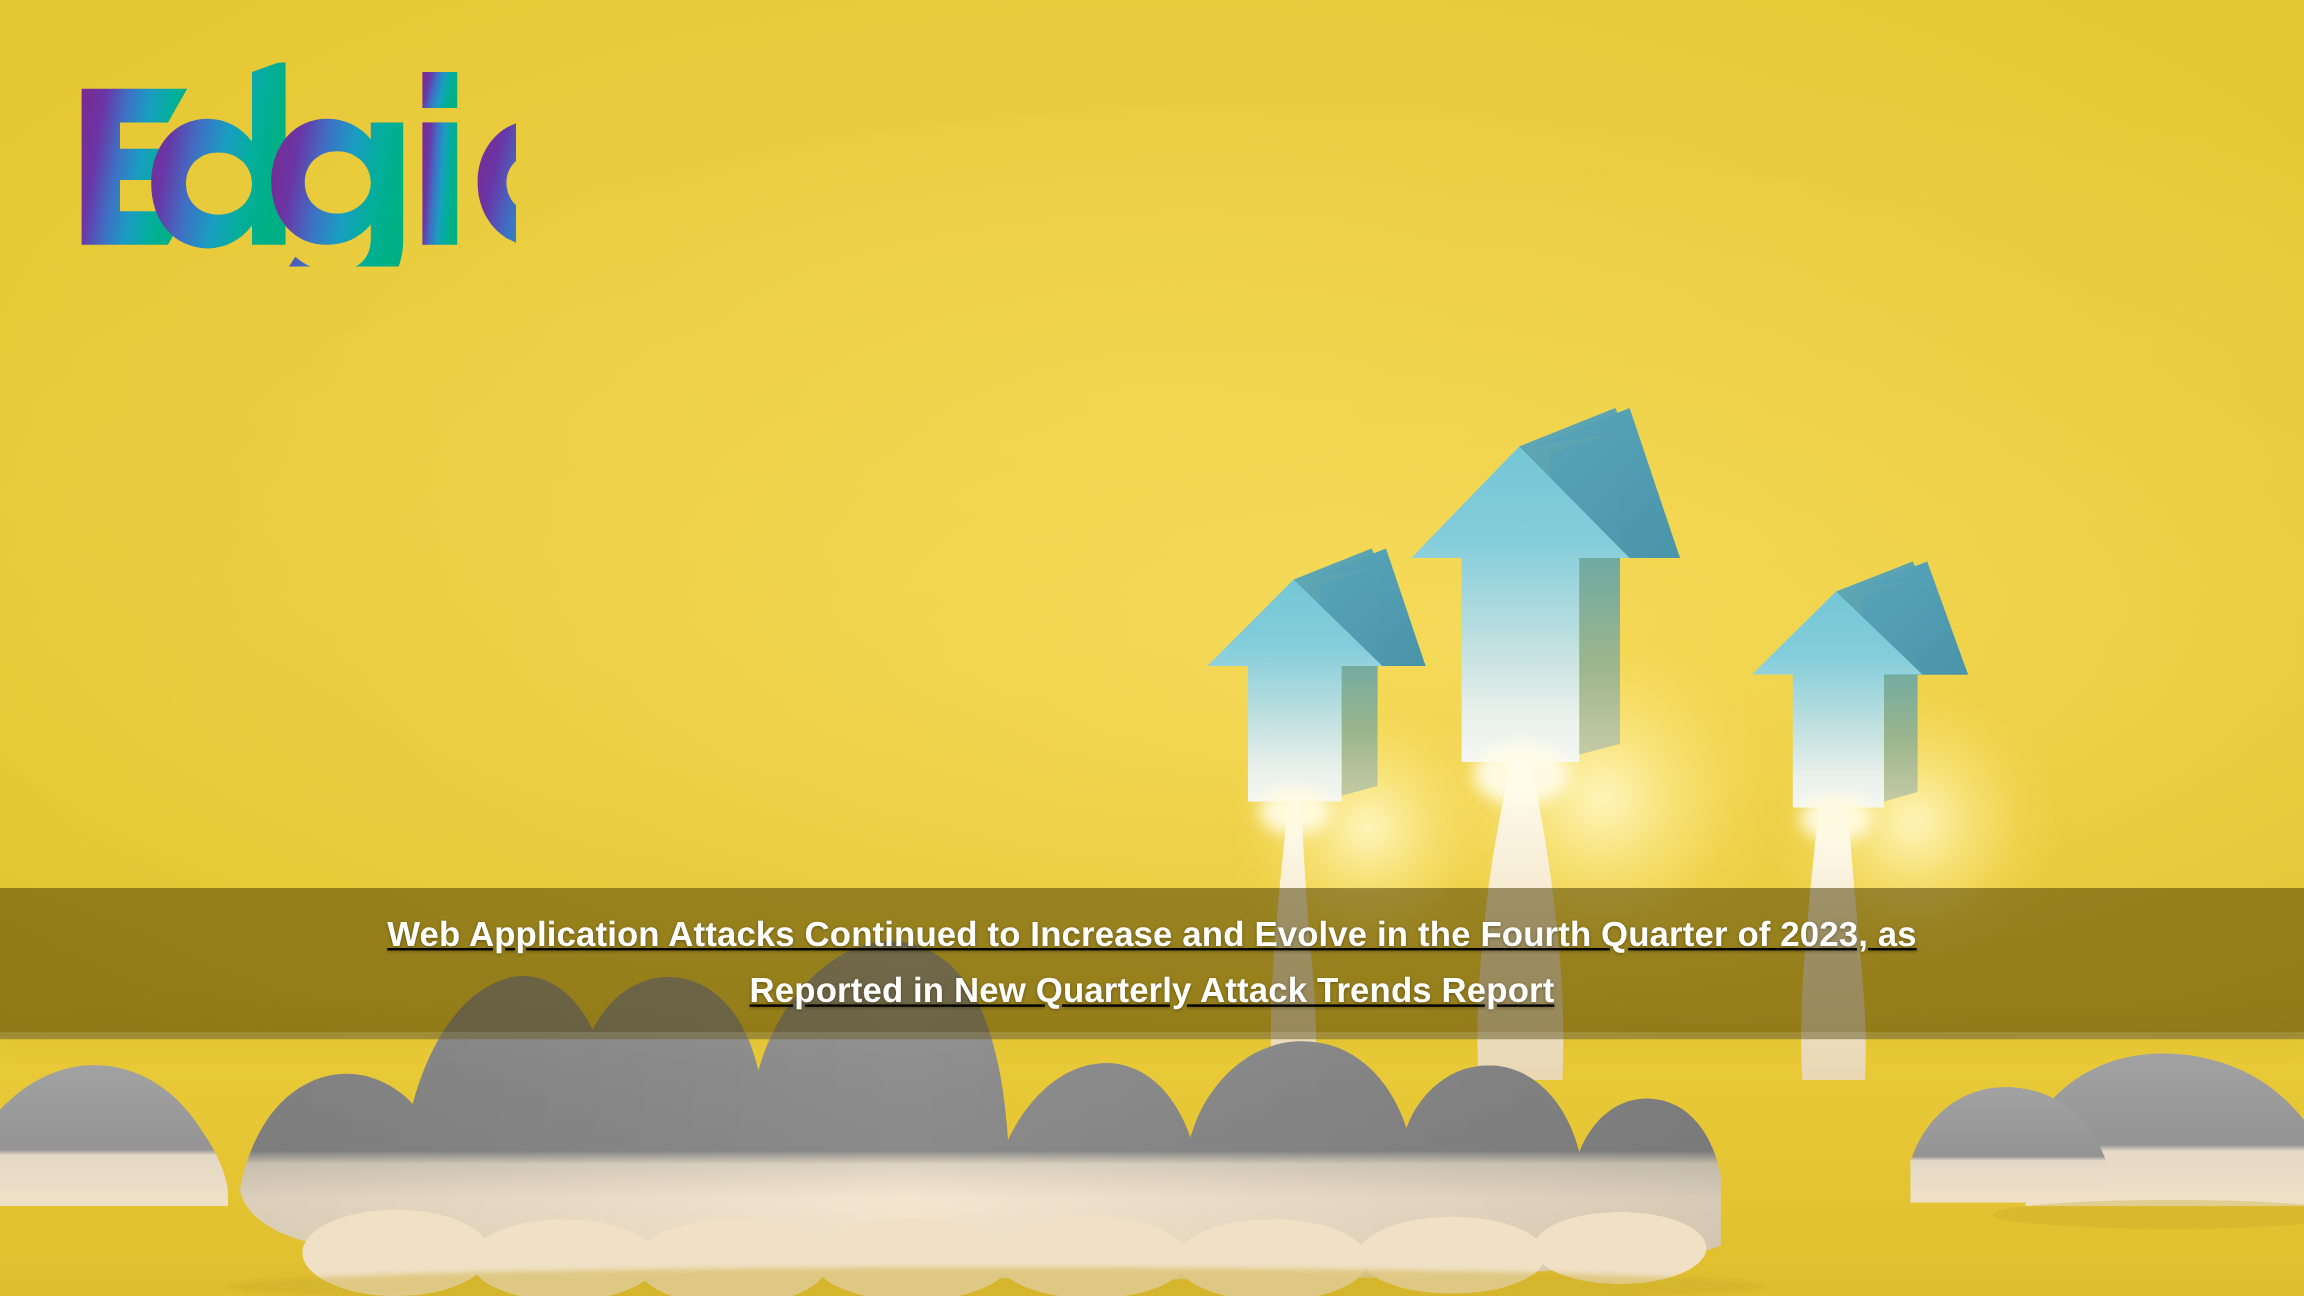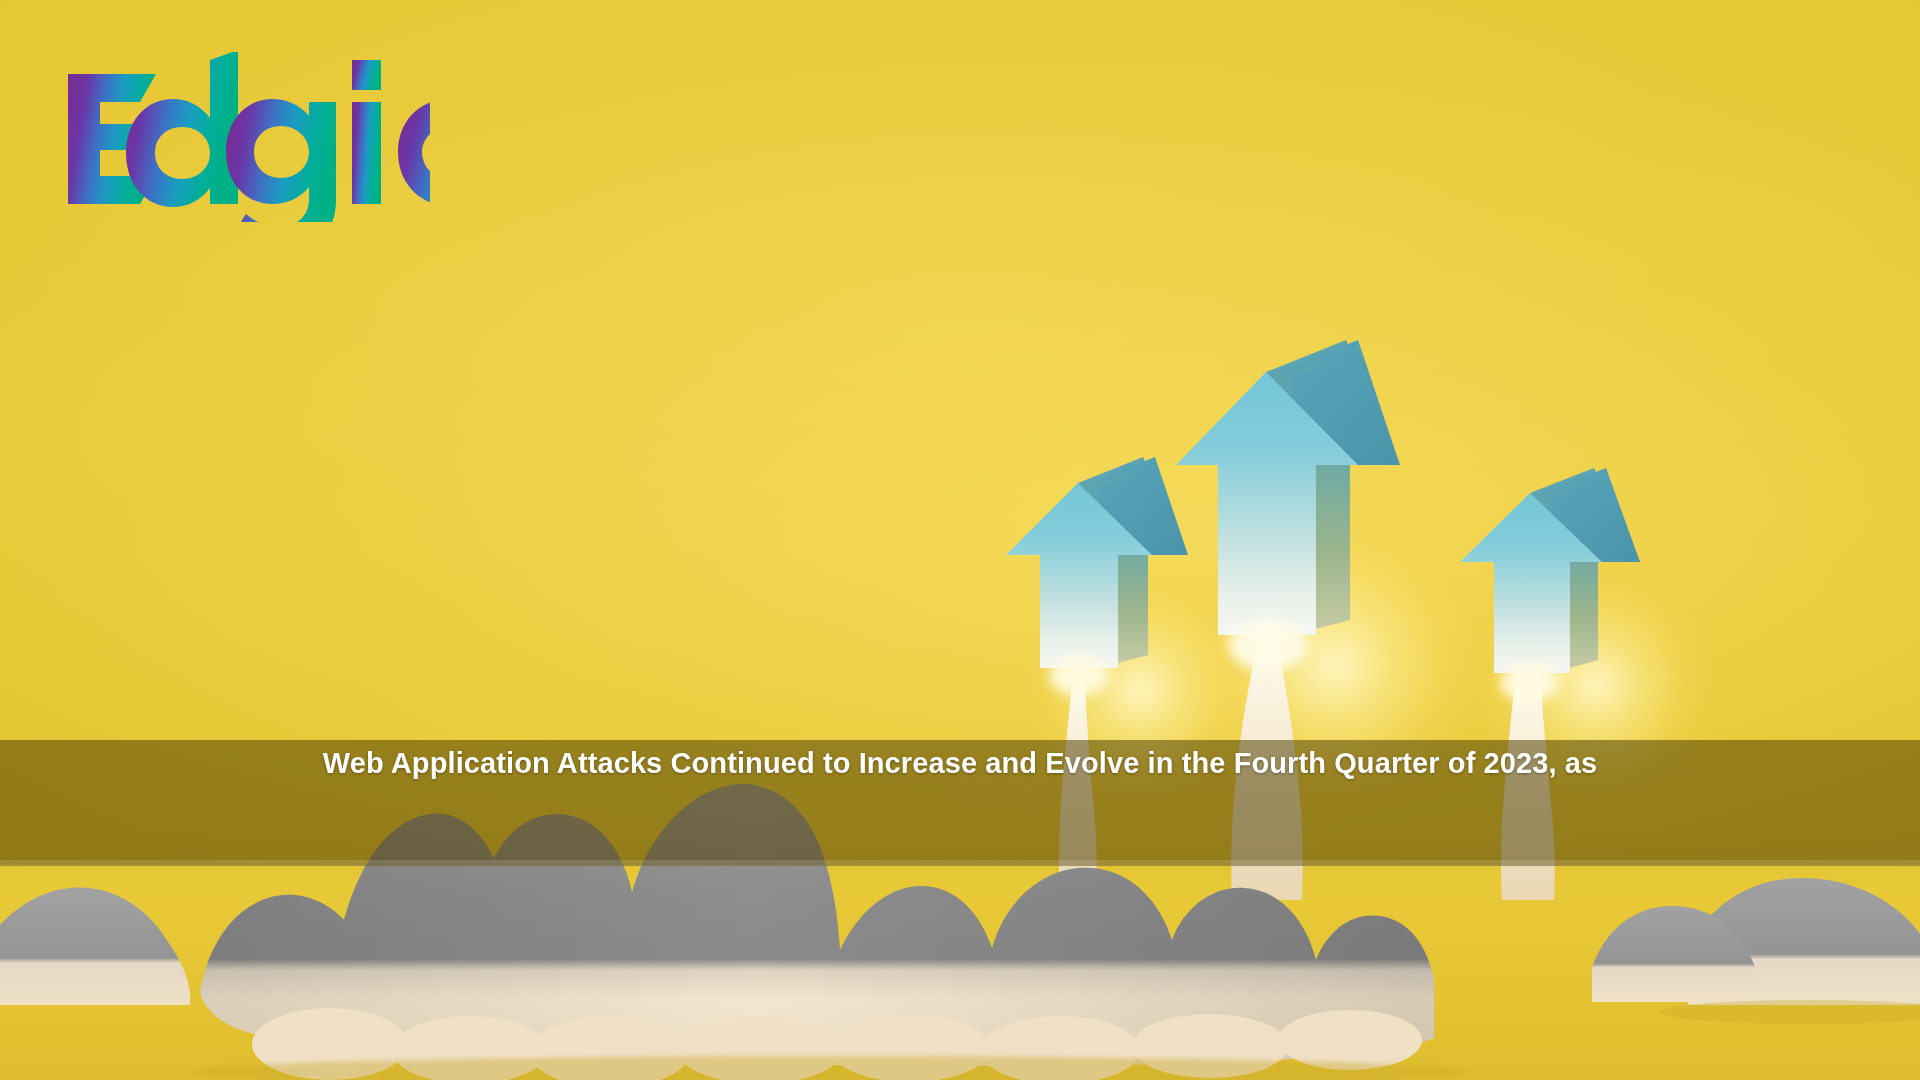--- a/index.html
+++ b/index.html
@@ -55,22 +55,23 @@
 
   
   .clouds { position:absolute; left:0; bottom:0; width:1920px; height:460px; }
   .clouds svg { display:block; width:100%; height:100%; }
 
   
   .banner {
     position:absolute; left:0; top:740px; width:1920px; height:126px;
     background:rgba(74,60,0,0.52);
     display:flex; flex-direction:column;
-    align-items:center; 
+    align-items:center; justify-content:center;
     z-index:40;
+    text-decoration:underline;
   }
   .banner-line {
     color:#ffffff;
     font-family:"Liberation Sans", sans-serif;
     font-weight:bold;
     font-size:29px;
     letter-spacing:.1px;
     line-height:1.62;
     white-space:nowrap;
     text-shadow:0 1px 3px rgba(40,30,0,.45);
@@ -305,16 +306,17 @@
         </g>
 
         <ellipse cx="830" cy="452" rx="640" ry="16" fill="#c9a92a" opacity="0.42" filter="url(#tinyBlur)"></ellipse>
         <ellipse cx="1810" cy="392" rx="150" ry="12" fill="#c9a92a" opacity="0.35"></ellipse>
       </svg>
     </div>
   </div>
 
   <div class="banner">
     <div class="banner-line">Web Application Attacks Continued to Increase and Evolve in the Fourth Quarter of 2023, as</div>
+    <div class="banner-line">Reported in New Quarterly Attack Trends Report</div>
     <div class="banner-foot"></div>
   </div>
 
 </div>
 
 </body></html>

